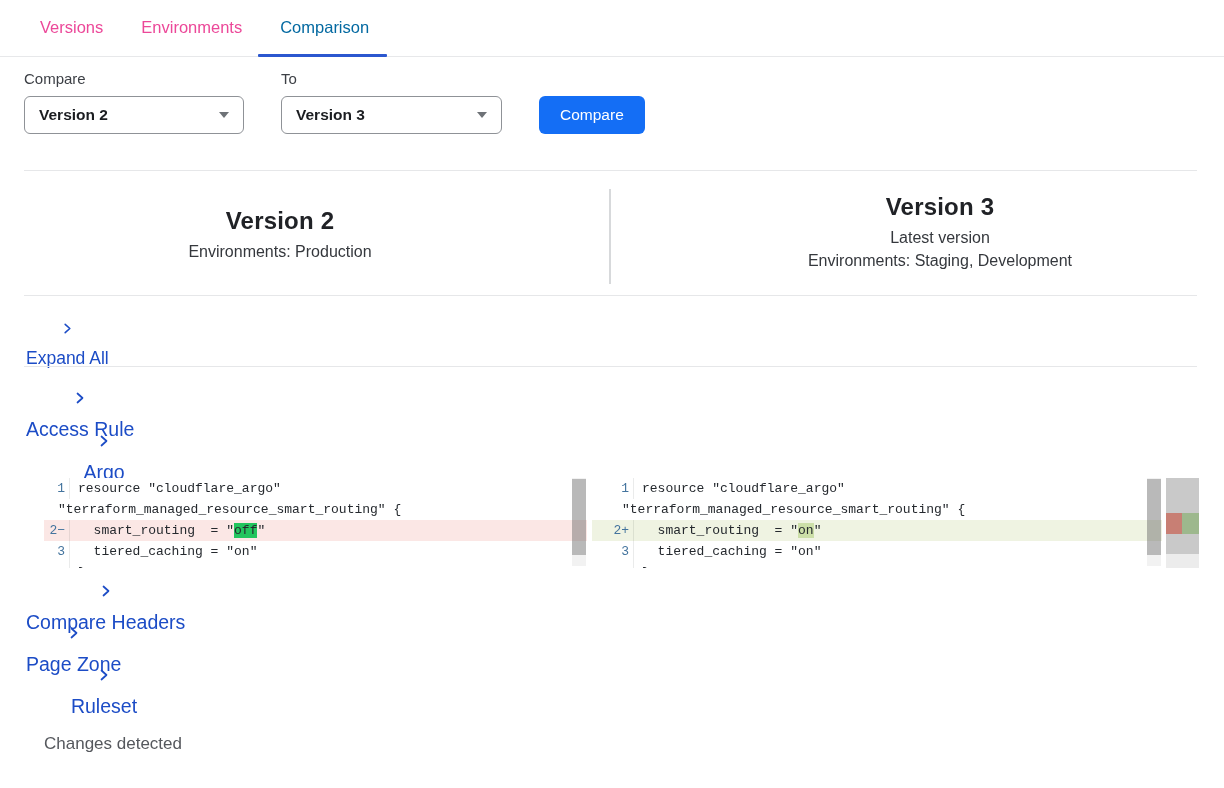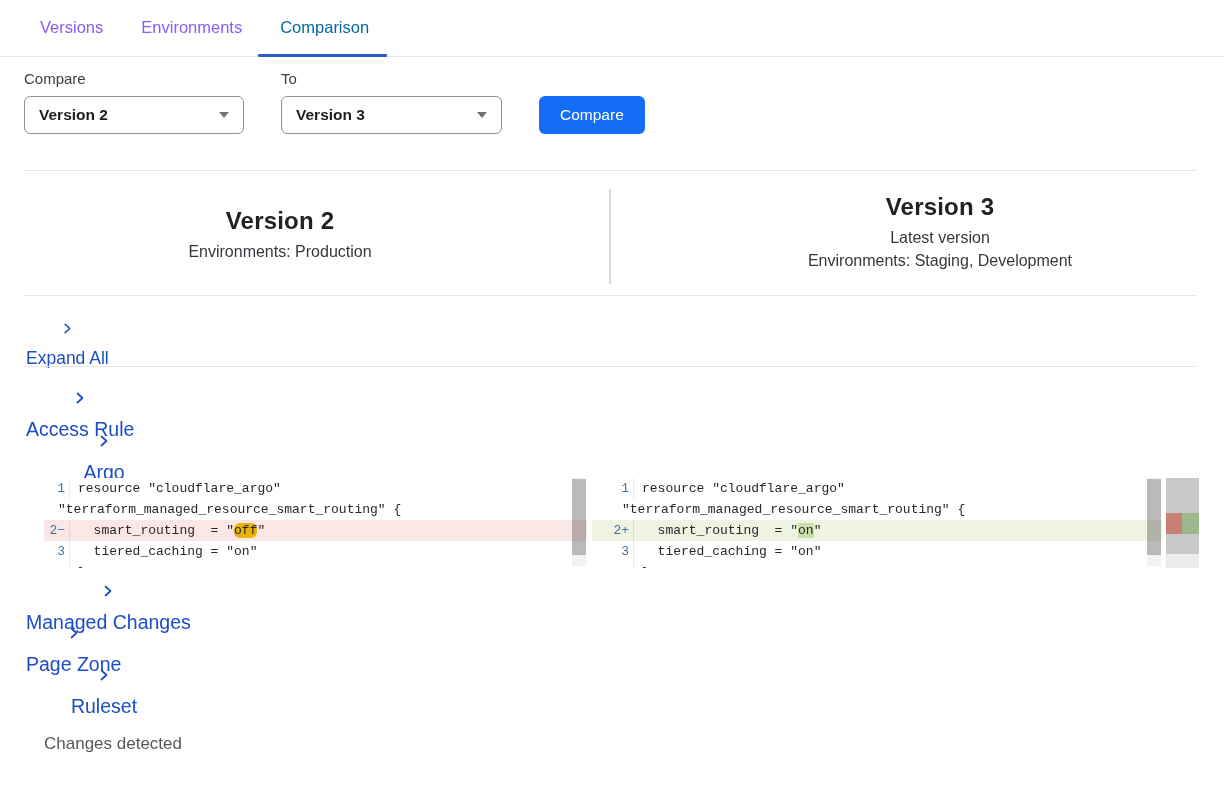--- a/index.html
+++ b/index.html
@@ -2,21 +2,21 @@
 <html><head>
 <meta charset="utf-8">
 <style>
   * { margin:0; padding:0; box-sizing:border-box; }
   body { background:#ffffff; font-family:"Liberation Sans", sans-serif; }
   #app { position:relative; width:1224px; height:788px; background:#ffffff; overflow:hidden; }
 
   
   .tabsbar { position:absolute; top:0; left:0; width:1224px; height:57px;
              border-bottom:1px solid #e7e8ea; display:flex; gap:38px; padding:18px 0 0 40px; }
-  .tab { font-size:16.5px; color:#8b5cf6; position:relative; height:39px; cursor:pointer; }
+  .tab { font-size:16.5px; color:#ec4899; position:relative; height:39px; cursor:pointer; }
   .tab.active { color:#0369a1; font-weight:500; }
   .tab.active::after { content:""; position:absolute; left:-22px; right:-18px; bottom:0;
                        height:3px; background:#2b57cf; border-radius:1px; }
 
   
   .flabel { position:absolute; font-size:15px; color:#3d4046; }
   .lbl-compare { left:24px; top:70px; }
   .lbl-to { left:281px; top:70px; }
   .select { position:absolute; top:96px; height:38px; border:1px solid #8f9297; border-radius:6px;
             display:flex; align-items:center; justify-content:space-between; padding:0 14px;
@@ -60,21 +60,21 @@
   .dpanel-left { left:44px; width:543px; }
   .dpanel-right { left:592px; width:570px; }
   .cline { display:flex; height:21px; white-space:pre; }
   .gut { flex:0 0 26px; text-align:right; color:#44749E; border-right:1px solid rgba(27,31,35,0.09);
          padding-right:4px; }
   .dpanel-right .gut { flex-basis:42px; }
   .code { padding-left:8px; }
   .codefull { padding-left:14px; }
   .dpanel-right .codefull { padding-left:30px; }
   .row-removed { background:#FBE7E5; }
-  .word-removed { background:#eab308;border-radius:6px; }
+  .word-removed { background:#22c55e; }
   .row-added { background:#EFF3E2; }
   .word-added { background:#CCDFA8; }
   .vtrack { position:absolute; right:1px; top:0; width:14px; height:88px; background:rgba(0,0,0,0.05); }
   .vthumb { position:absolute; right:1px; top:1px; width:14px; height:76px;
             background:rgba(115,115,115,0.45); cursor:pointer; }
 
   
   .overview { position:absolute; left:1166px; top:478px; width:33px; height:90px; background:#ececec;
               cursor:pointer; }
   .ovtop { position:absolute; left:0; top:0; width:33px; height:76px; background:#c9c9c9; }
@@ -195,21 +195,21 @@
     <div class="ovred"></div>
     <div class="ovgreen"></div>
   </div>
 
   <div class="linkrow secrow row-managed">
     <span class="chev">
       <svg width="14" height="14" viewBox="0 0 14 14">
           <path d="M4.5 2.5 L9.5 7 L4.5 11.5" fill="none" stroke="currentColor" stroke-width="1.7" stroke-linecap="round" stroke-linejoin="round"></path>
         </svg>
     </span>
-    <span>Managed Changes</span>
+    <span>Compare Headers</span>
   </div>
 
   <div class="linkrow secrow row-page">
     <span class="chev">
       <svg width="14" height="14" viewBox="0 0 14 14">
           <path d="M4.5 2.5 L9.5 7 L4.5 11.5" fill="none" stroke="currentColor" stroke-width="1.7" stroke-linecap="round" stroke-linejoin="round"></path>
         </svg>
     </span>
     <span>Page Zone</span>
   </div>

